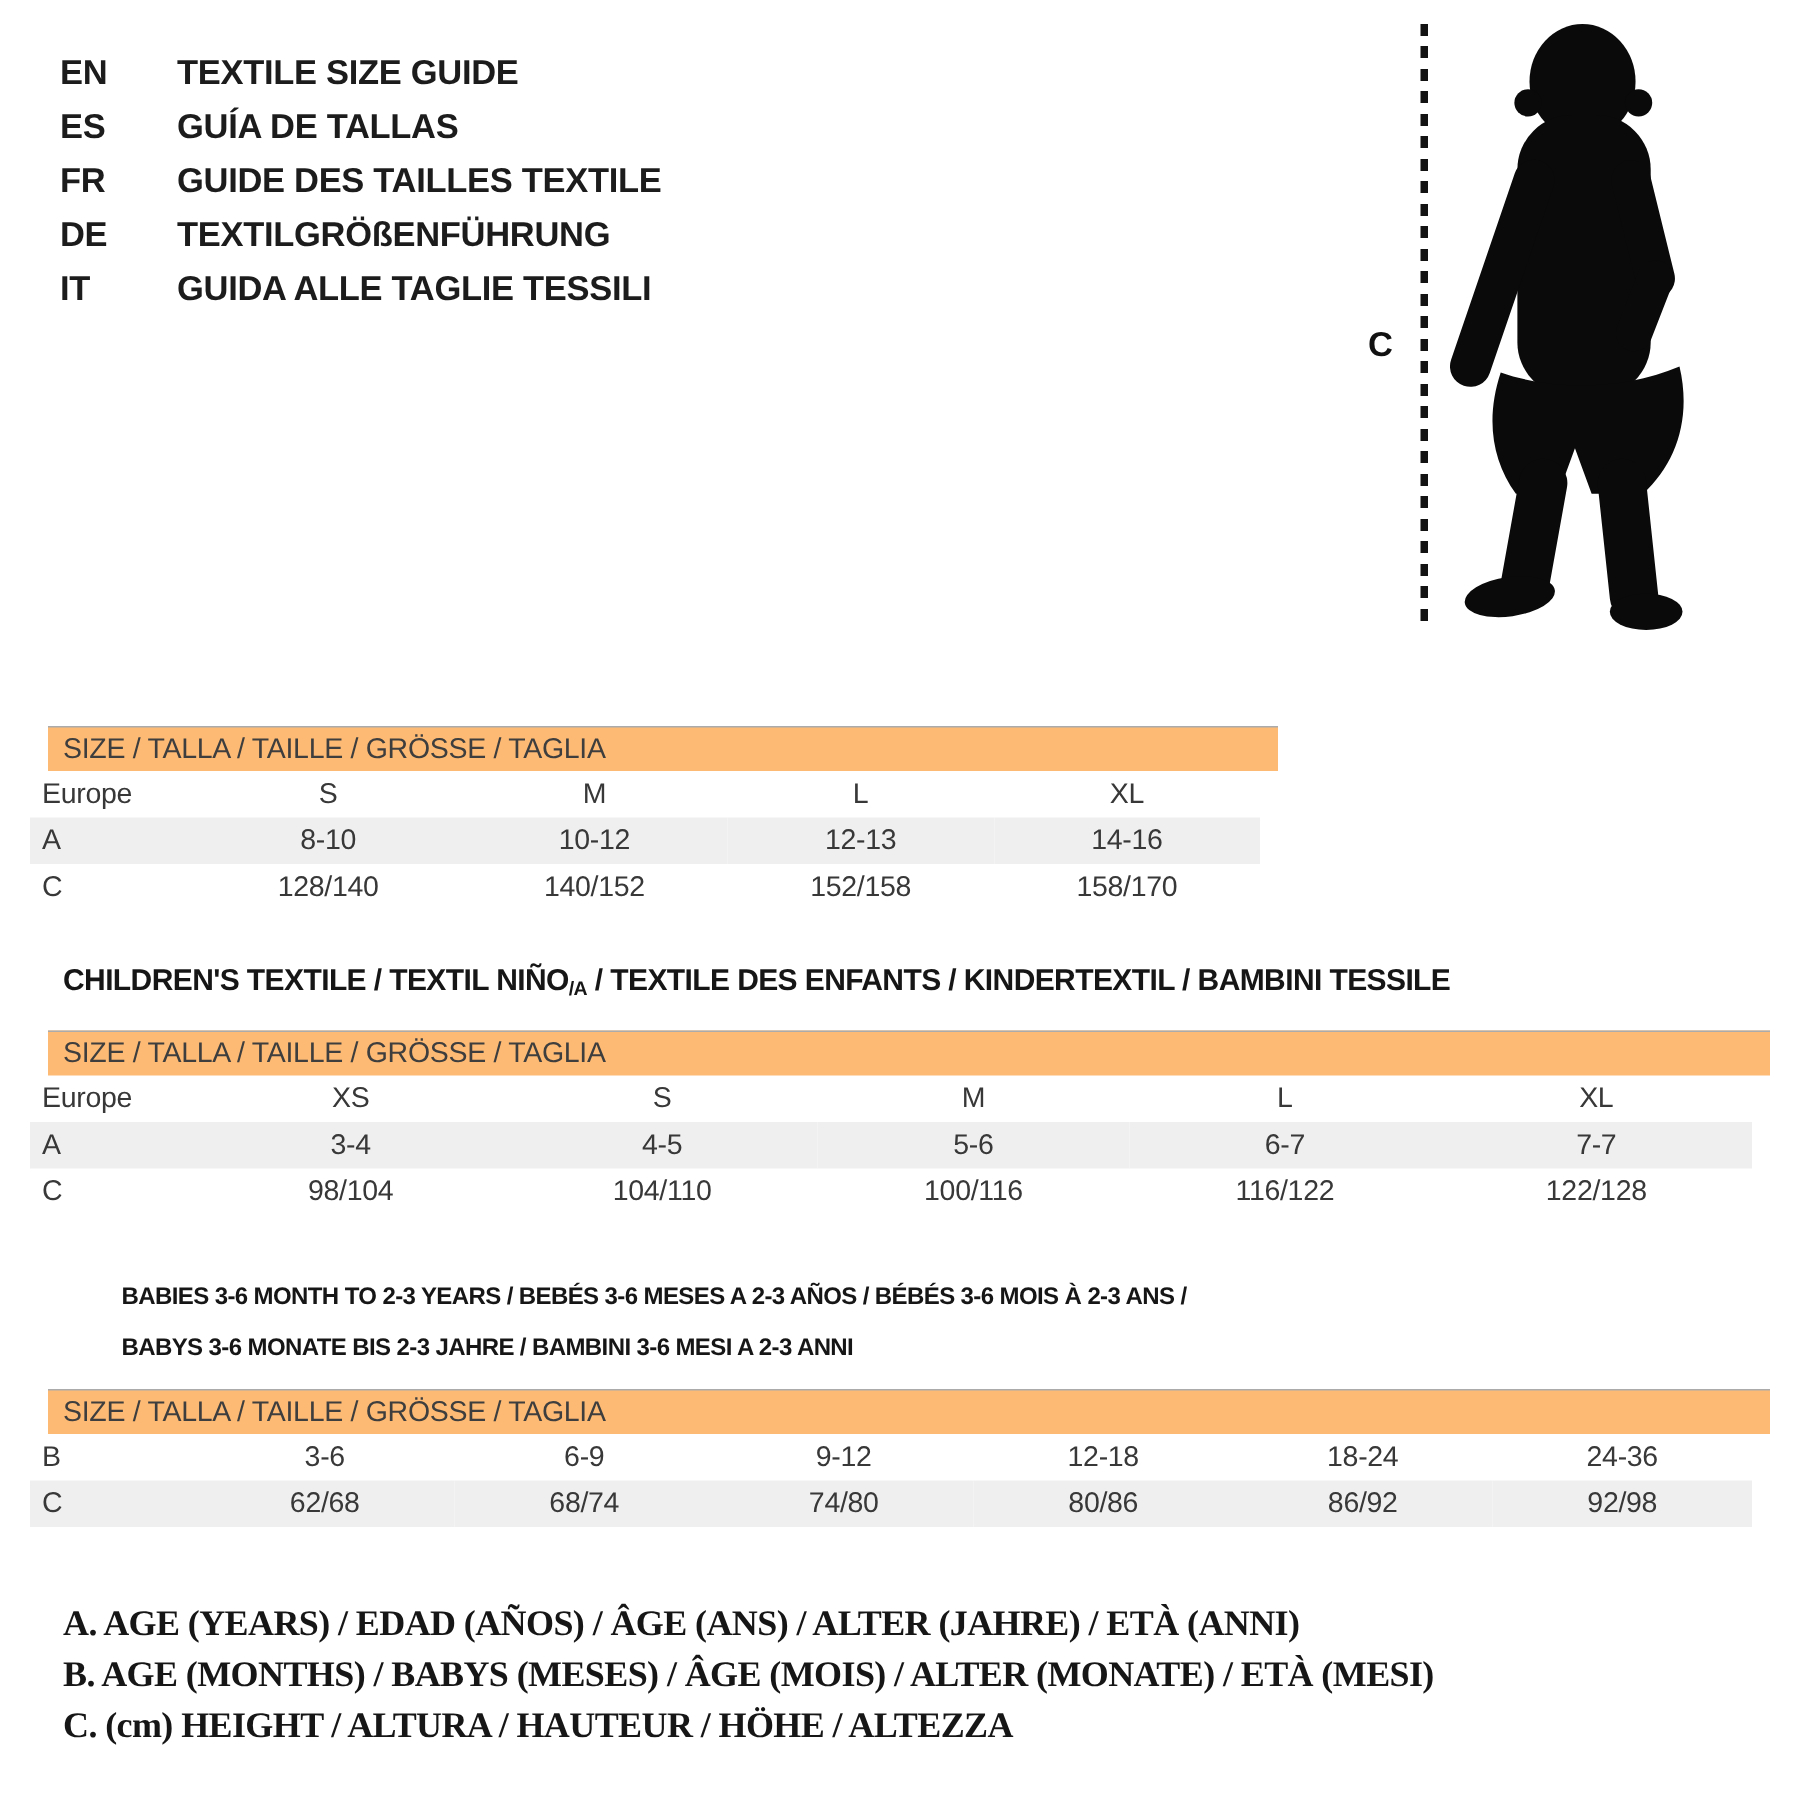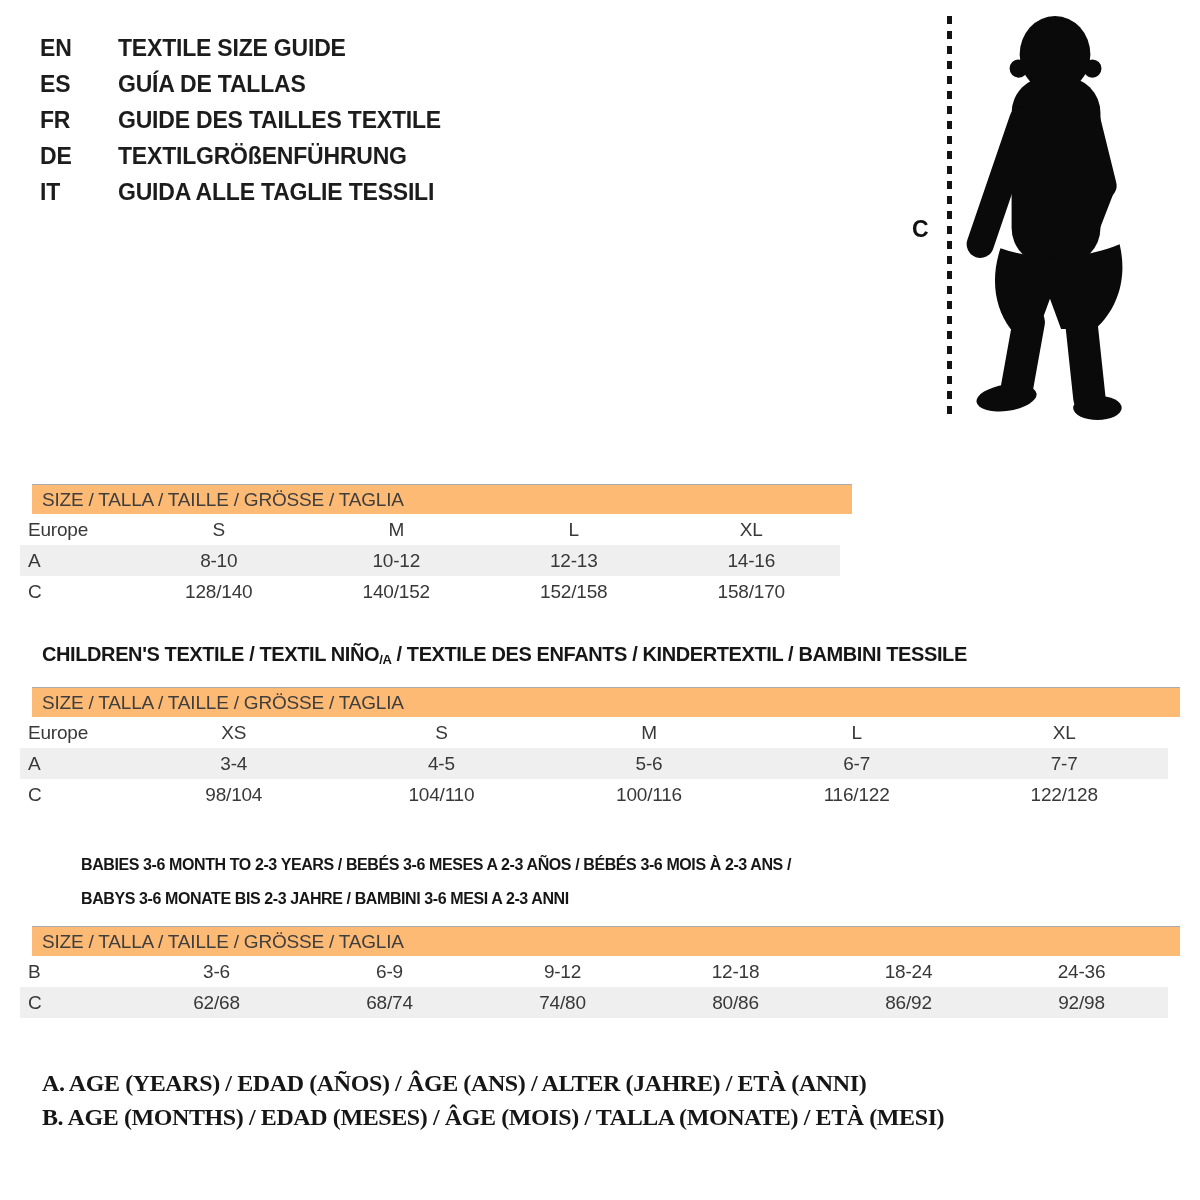--- a/index.html
+++ b/index.html
@@ -212,16 +212,17 @@
       <td>74/80</td>
       <td>80/86</td>
       <td>86/92</td>
       <td>92/98</td>
     </tr>
   </tbody>
     </table>
 
   <div class="legend">
     <div>A. AGE (YEARS) / EDAD (AÑOS) / ÂGE (ANS) / ALTER (JAHRE) / ETÀ (ANNI)</div>
-    <div>B. AGE (MONTHS) / EDAD (MESES) / ÂGE (MOIS) / TALLA (MONATE) / ETÀ (MESI)</div>
+    <div>B. AGE (MONTHS) / BABYS (MESES) / ÂGE (MOIS) / ALTER (MONATE) / ETÀ (MESI)</div>
+    <div>C. (cm) HEIGHT / ALTURA / HAUTEUR / HÖHE / ALTEZZA</div>
   </div>
 
 </div>
 
 </body></html>

